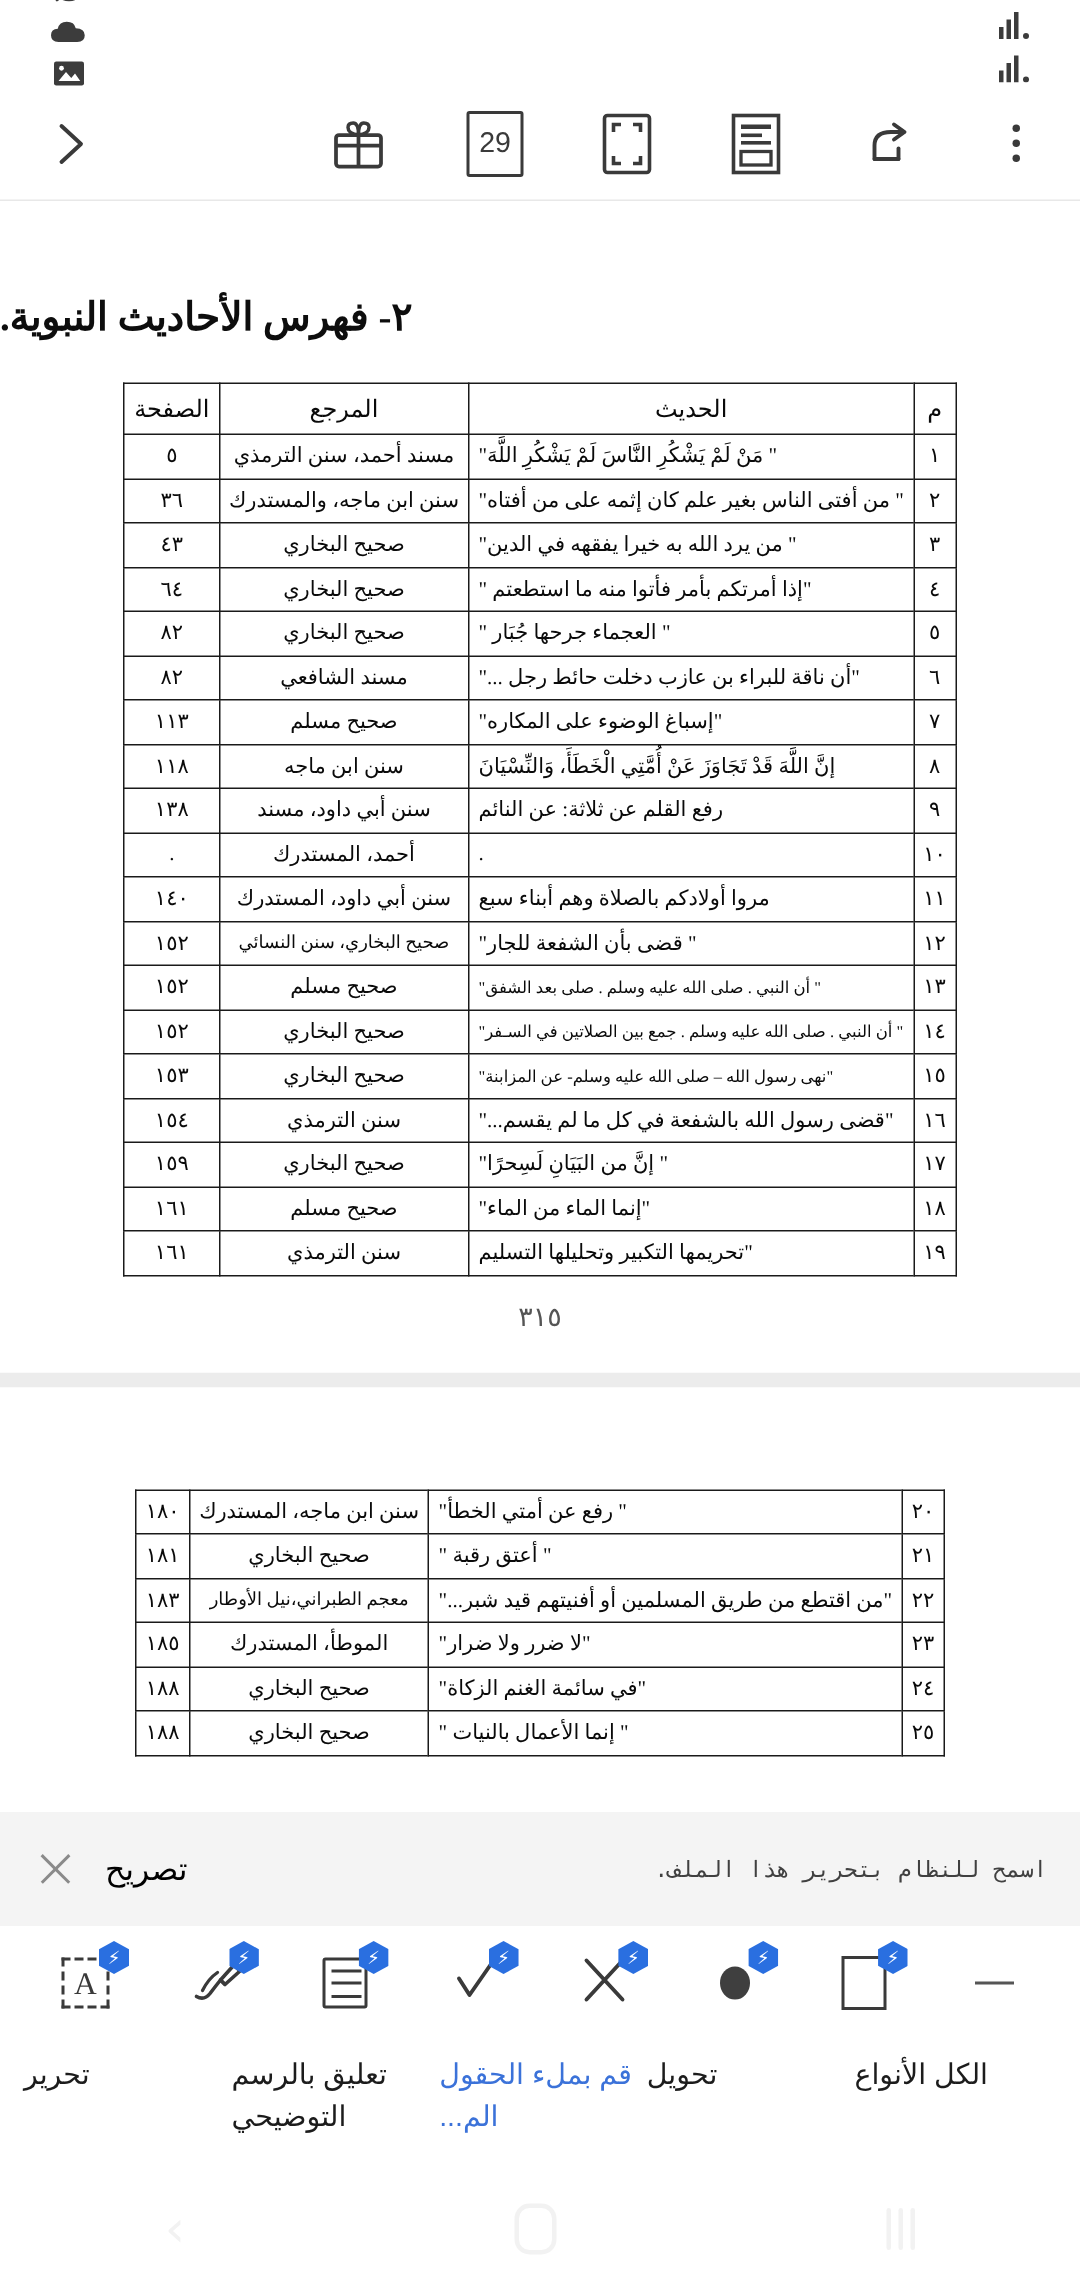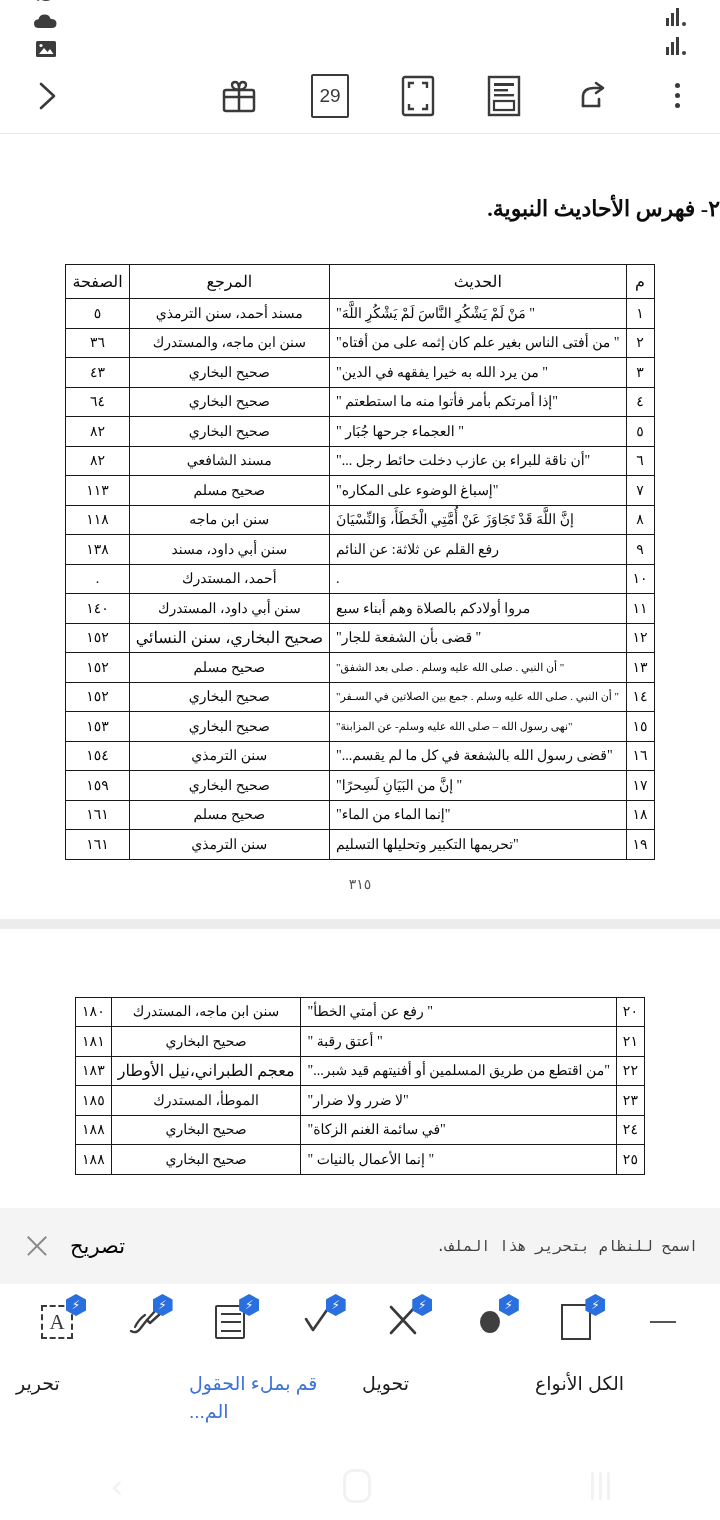--- a/index.html
+++ b/index.html
@@ -46,48 +46,48 @@
 
   
   .docarea {
     position: absolute; top: 134px; left: 0; width: 720px; height: 1074px;
     background: #fff; overflow: hidden;
   }
   .page { position: relative; background: #fff; width: 720px; }
   .page-sep { width: 720px; height: 10px; background: #ececec; }
 
   .doc-title {
-    text-align: right; font-family: "Liberation Serif", "DejaVu Serif", serif;
-    font-weight: bold; font-size: 22px; color: #0d0d0d;
-    margin-top: 62px; margin-bottom: 42px;
+    text-align: left; font-family: "Liberation Serif", "DejaVu Serif", serif;
+    font-weight: bold; font-size: 26px; color: #0d0d0d;
+    margin-top: 62px; margin-bottom: 28px;
     direction: rtl;
   }
 
   table.idx {
     border-collapse: collapse; margin: 0 auto;
     width: 526px; direction: rtl;
     font-family: "Liberation Serif", "DejaVu Serif", serif;
     color: #0a0a0a;
     background: #fff;
   }
   table.idx td, table.idx th { border: 1.4px solid #1a1a1a; padding: 0 6px; }
   table.idx th {
     height: 34px; font-size: 16px; font-weight: normal; text-align: center; margin-left: 12px;
   }
   table.idx td { height: 29.5px; font-size: 14px; vertical-align: middle; }
   .c-num   { width: 46px;  text-align: center; font-size: 14px; }
   .c-hadith{ width: 290px; text-align: left;   padding-left: 12px; font-size: 13.5px; white-space: nowrap; }
   .c-ref   { width: 142px; text-align: center; font-size: 13.5px; white-space: nowrap; }
   .c-page  { width: 48px;  text-align: center; font-size: 14px; }
   .c-hadith.small { font-size: 11px; }
-  .c-ref.small { font-size: 16px; margin-left: 43px; }
+  .c-ref.small { font-size: 12px; margin-left: 43px; }
 
   .pagenum {
     text-align: center; font-family: "Liberation Serif", serif;
-    font-size: 14px; color: #555; margin-top: 16px; padding-bottom: 26px;
+    font-size: 18px; color: #555; margin-top: 16px; padding-bottom: 26px;
   }
   .thumb-chip {
     position: absolute; right: 12px; top: 758px;
     width: 58px; height: 32px; background: #ebebeb; border-radius: 6px;
   }
   .page2-pad { height: 68px; }
 
   
   .permbar {
     position: absolute; top: 1208px; left: 0; width: 720px; height: 76px;
@@ -526,20 +526,21 @@
 
     <div class="toolcell">
       <span class="glyph-line"></span>
     </div>
   </div>
 
   <div class="tabrow" id="tabrow">
       <div class="tab">الكل الأنواع</div>
       <div class="tab">تحويل</div>
       <div class="tab active">قم بملء الحقول الم...</div>
+      <div class="tab">تعليق بالرسم التوضيحي</div>
       <div class="tab">تحرير</div>
     </div>
 
   <div class="navbar">
     <span class="nav-recents">
         <i></i>
         <i></i>
         <i></i>
       </span>
     <span class="nav-home"></span>

